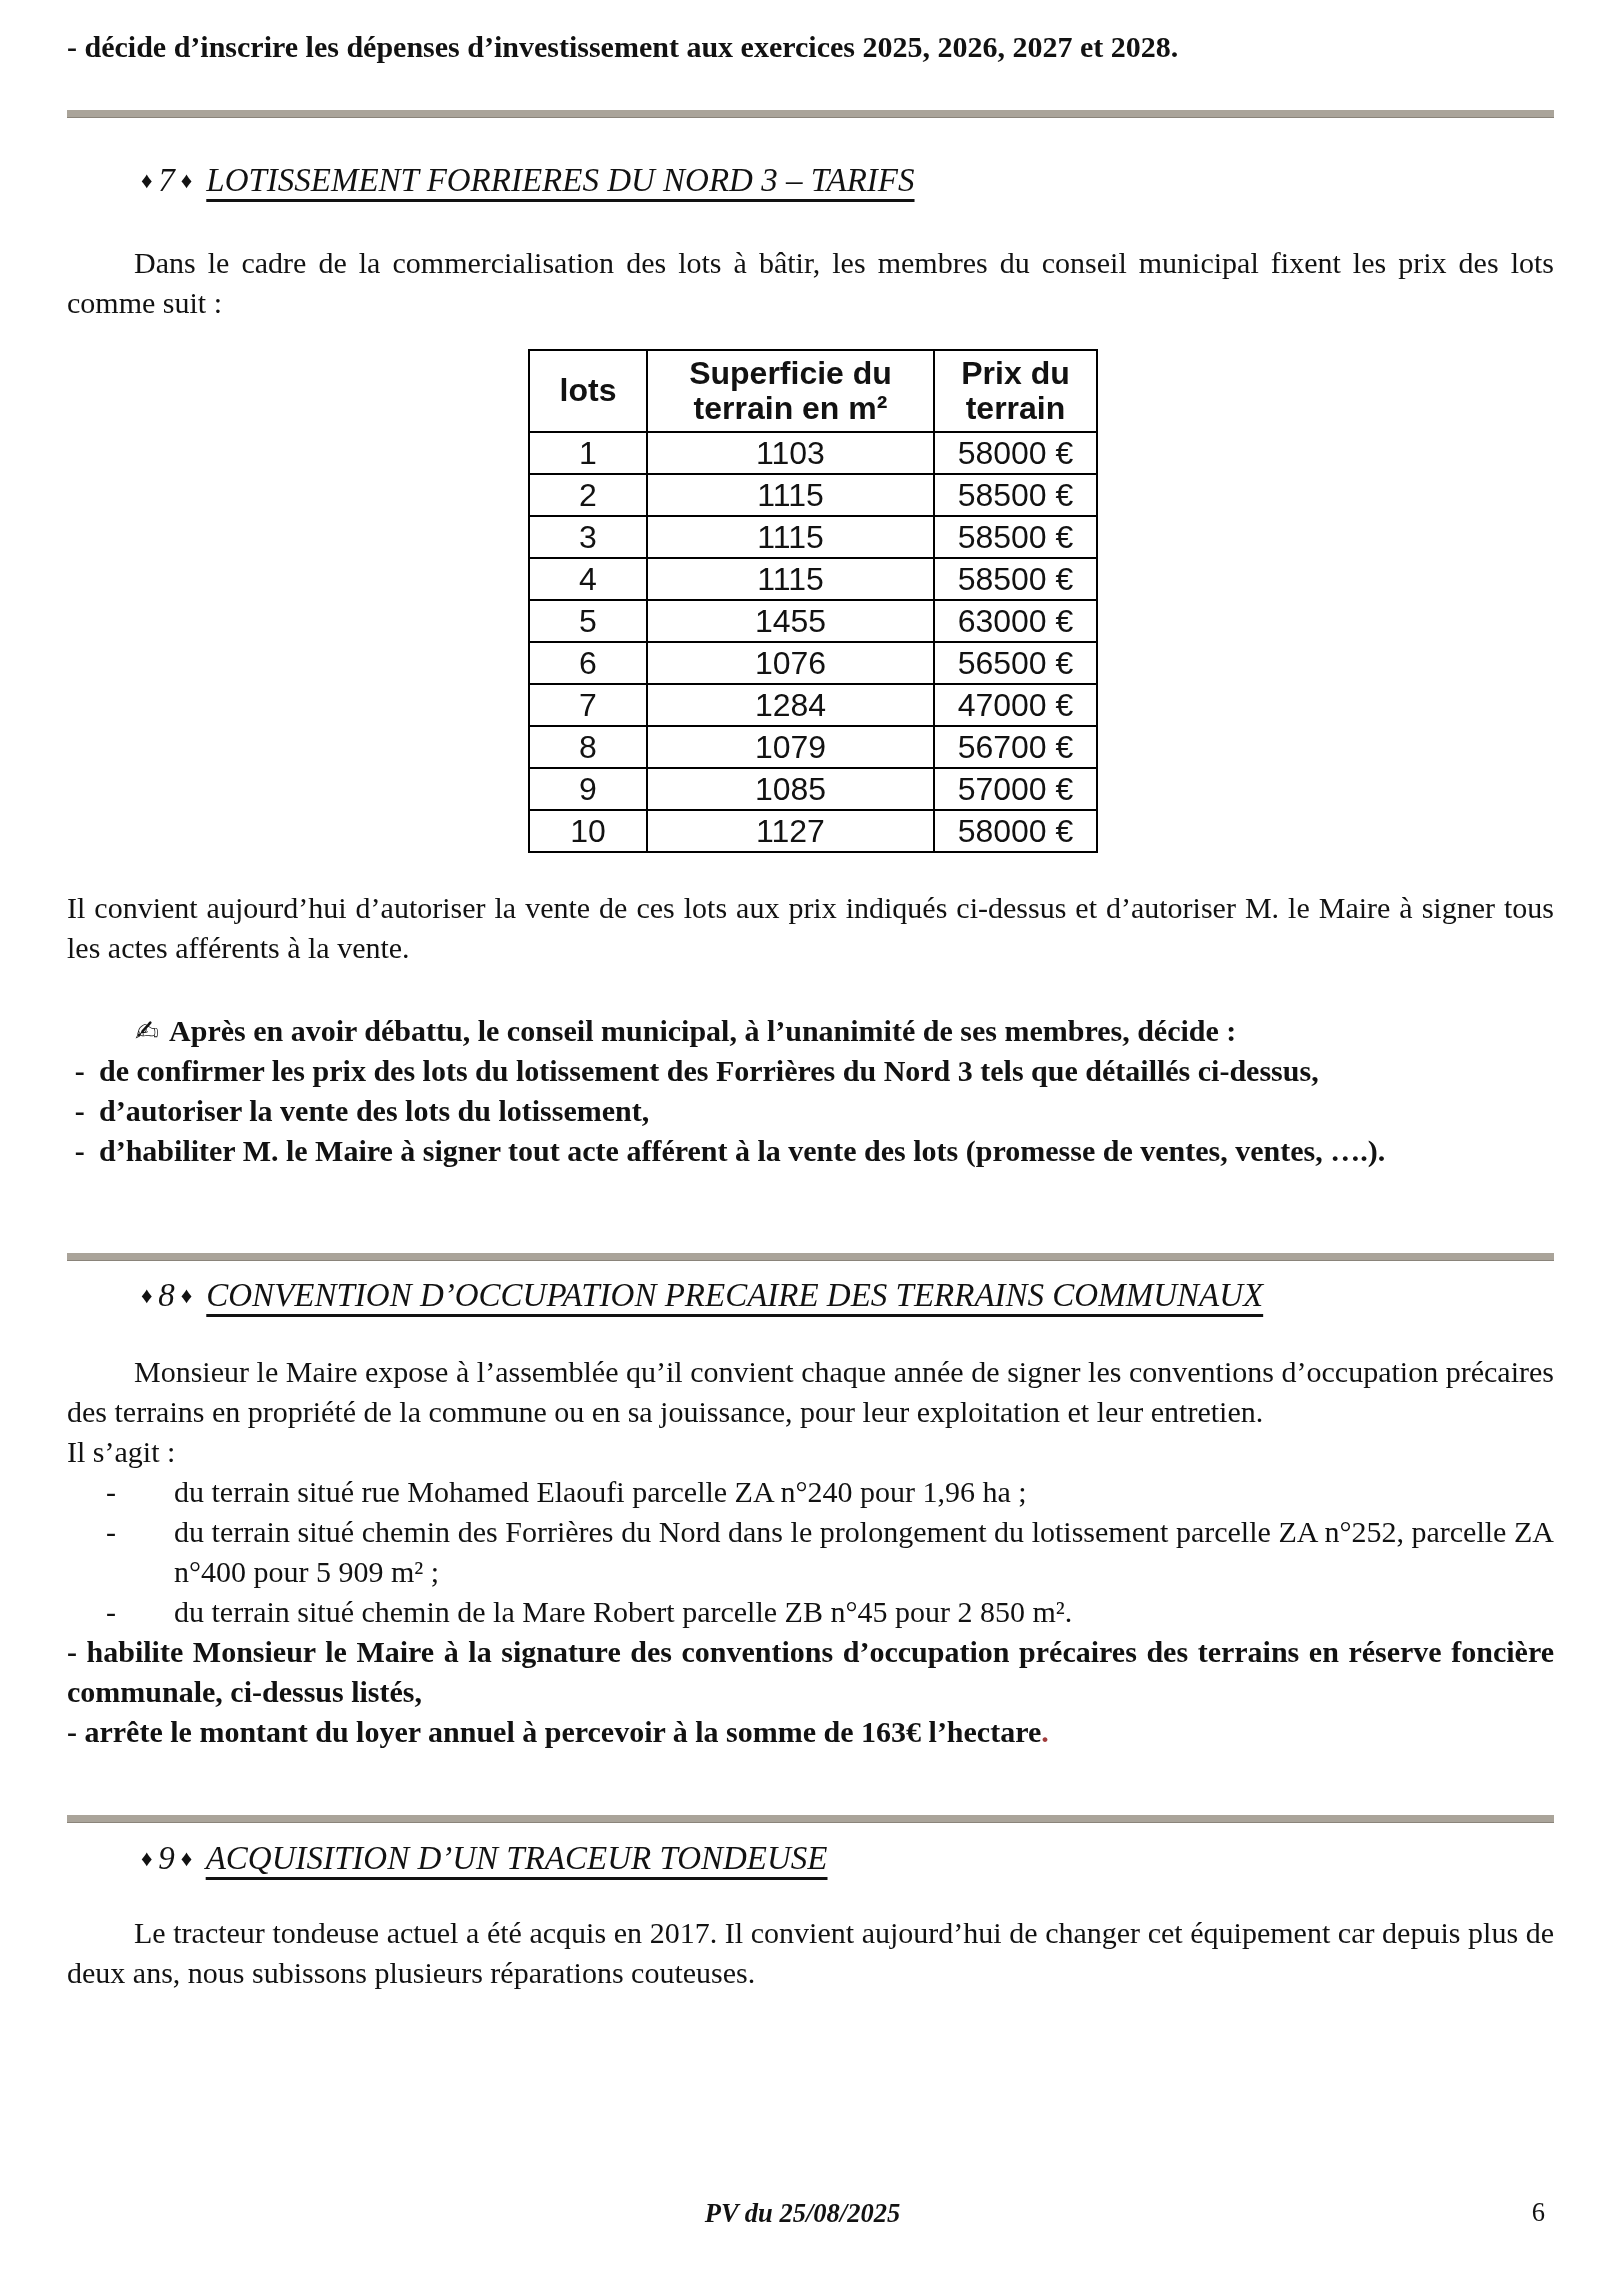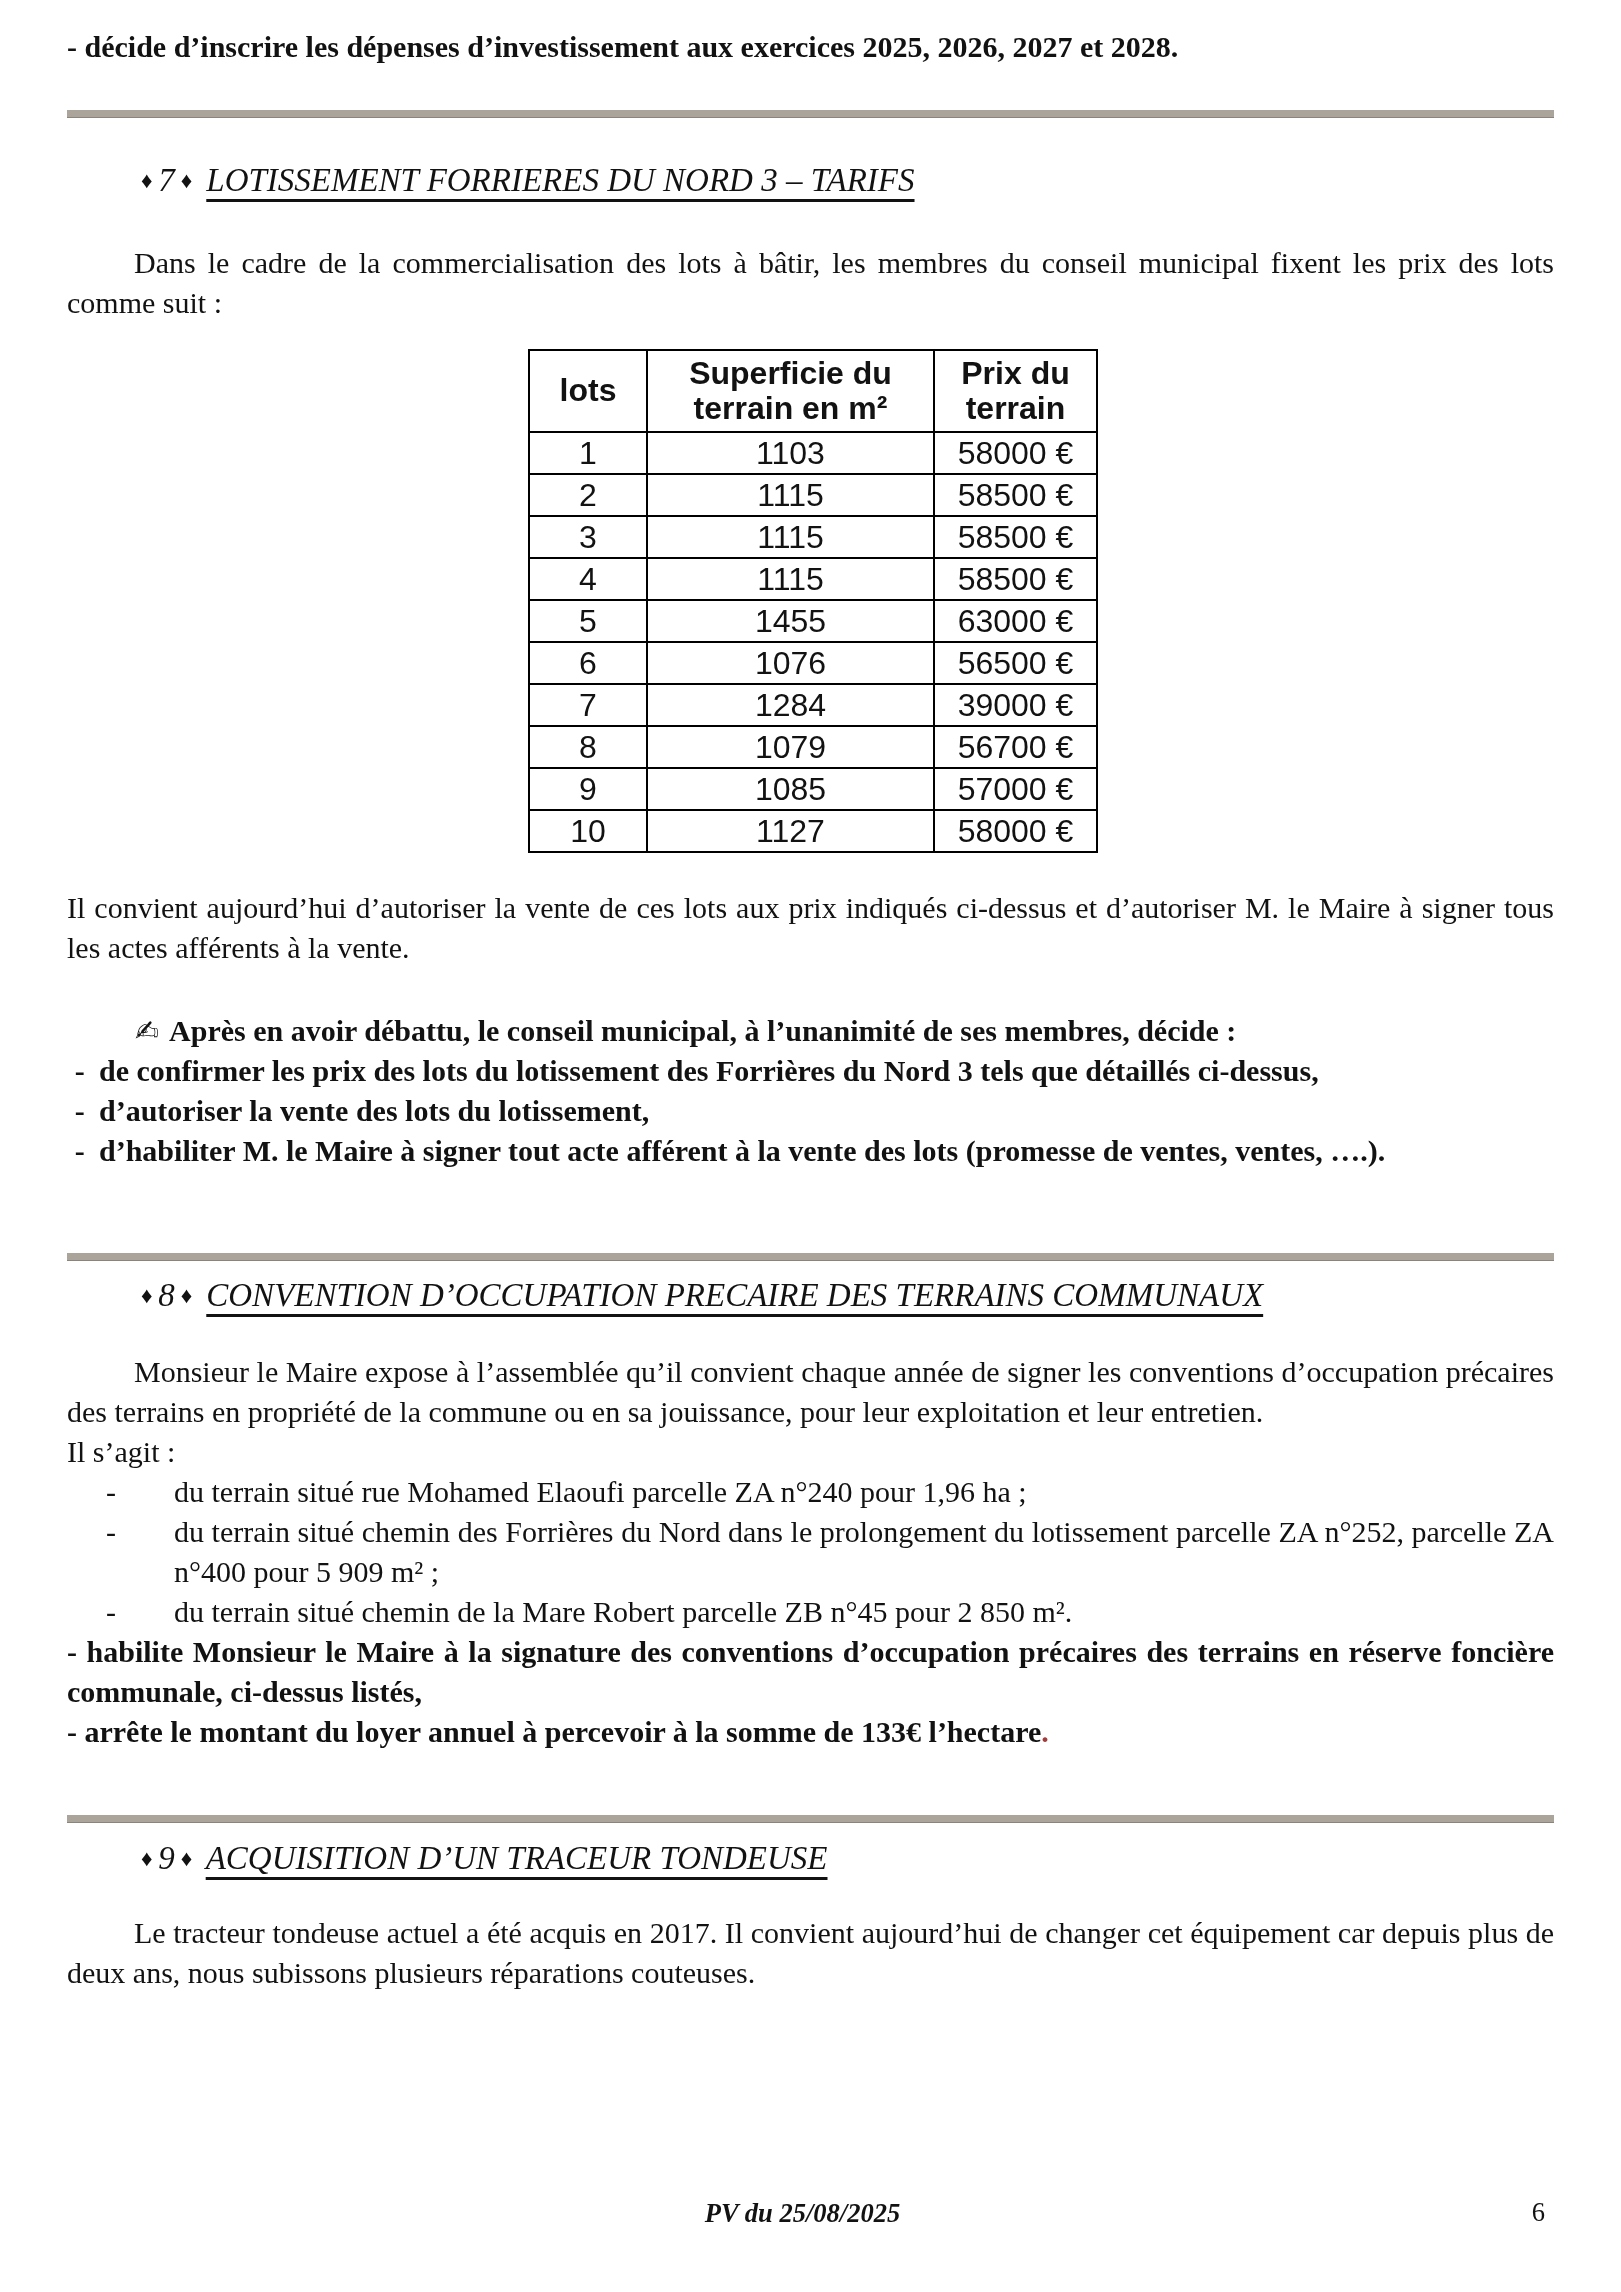--- a/index.html
+++ b/index.html
@@ -139,21 +139,21 @@
             <td>63000 €</td>
           </tr>
         <tr>
             <td>6</td>
             <td>1076</td>
             <td>56500 €</td>
           </tr>
         <tr>
             <td>7</td>
             <td>1284</td>
-            <td>39000 €</td>
+            <td>47000 €</td>
           </tr>
         <tr>
             <td>8</td>
             <td>1079</td>
             <td>56700 €</td>
           </tr>
         <tr>
             <td>9</td>
             <td>1085</td>
             <td>57000 €</td>
@@ -202,21 +202,21 @@
         <span class="mk">-</span><span>du terrain situé chemin des Forrières du Nord dans le prolongement du lotissement parcelle ZA n°252, parcelle ZA n°400 pour 5 909 m² ;</span>
       </div>
       <div class="line just hang2">
         <span class="mk">-</span><span>du terrain situé chemin de la Mare Robert parcelle ZB n°45 pour 2 850 m².</span>
       </div>
     </div>
 
 
     <div class="line b just">- habilite Monsieur le Maire à la signature des conventions d’occupation précaires des terrains en réserve foncière communale, ci-dessus listés,</div>
     <div class="line b">
-      <span>- arrête le montant du loyer annuel à percevoir à la somme de 133€ l’hectare</span><span class="red-dot">.</span>
+      <span>- arrête le montant du loyer annuel à percevoir à la somme de 163€ l’hectare</span><span class="red-dot">.</span>
     </div>
 
     <div class="rule rule3"></div>
 
     <div class="sec-heading h9">
       <span class="diamond">♦</span><span>9</span><span class="diamond">♦</span>
       <span class="sec-title">ACQUISITION D’UN TRACEUR TONDEUSE</span>
     </div>
 
     <div class="line just ind p9">Le tracteur tondeuse actuel a été acquis en 2017. Il convient aujourd’hui de changer cet équipement car depuis plus de deux ans, nous subissons plusieurs réparations couteuses.</div>

